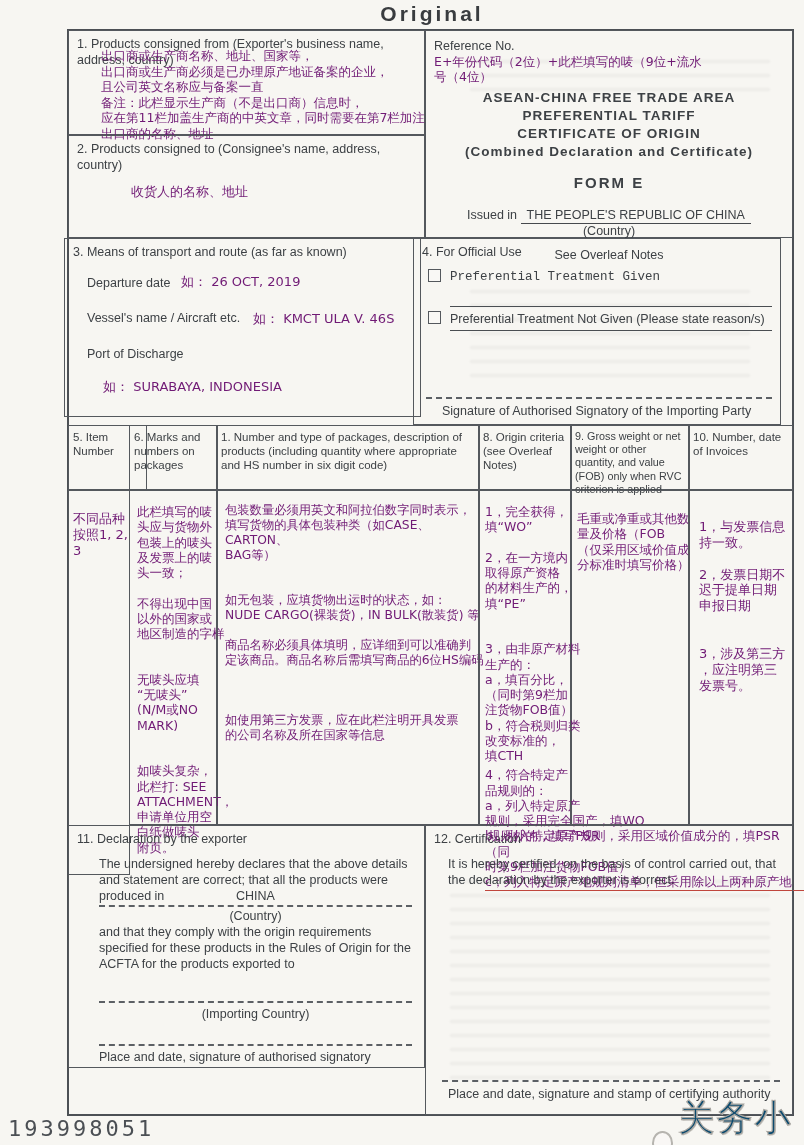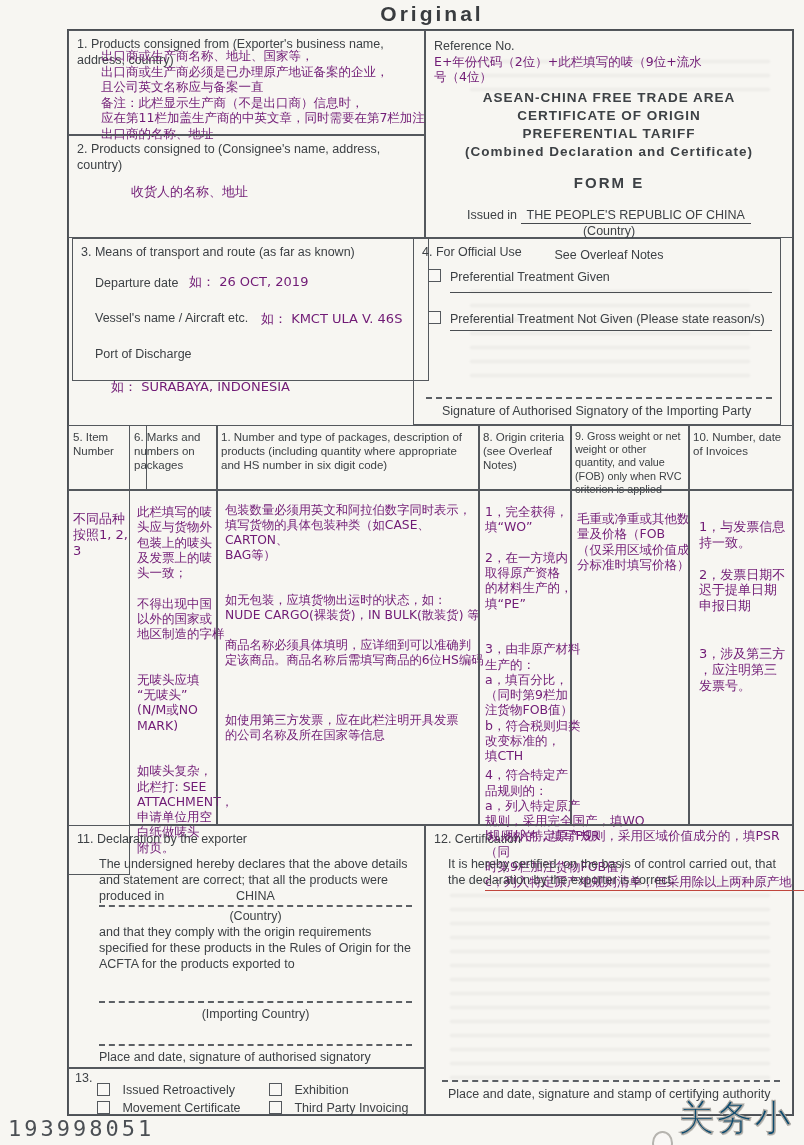--- a/index.html
+++ b/index.html
@@ -47,53 +47,53 @@
   </div>
 
   <div class="abs bx" style="left:425px;top:30px;width:368px;height:208px;">
     <div style="padding:5px 6px 0 8px;">
       <span class="en">Reference No.</span>
       <span class="red pre" style="display:inline-block;vertical-align:top;width:275px;font-size:12.5px;">E+年份代码（2位）+此栏填写的唛（9位+流水
 号（4位）</span>
     </div>
     <div class="ctr b" style="font-size:13.5px;letter-spacing:1px;margin-top:4px;line-height:1.35;">
       <div>ASEAN-CHINA  FREE  TRADE  AREA</div>
+      <div>PREFERENTIAL  TARIFF</div>
       <div>CERTIFICATE  OF  ORIGIN</div>
-      <div>PREFERENTIAL  TARIFF</div>
       <div>(Combined Declaration and Certificate)</div>
     </div>
     <div class="ctr b" style="font-size:15px;letter-spacing:2px;margin-top:13px;">FORM  E</div>
     <div class="ctr en" style="margin-top:16px;">
       <span>Issued in</span>
       <span class="uline" style="padding:0 6px 1px 6px;">THE PEOPLE'S REPUBLIC OF CHINA</span>
     </div>
     <div class="ctr en">(Country)</div>
     <div class="ctr en" style="margin-top:8px;">See Overleaf Notes</div>
   </div>
 
   <div class="abs bx" style="left:68px;top:135px;width:357px;height:103px;">
     <div class="en" style="padding:5px 8px 0 8px;">2. Products consigned to (Consignee's name, address, country)</div>
     <div class="abs red" style="left:62px;top:48px;">收货人的名称、地址</div>
   </div>
 
-  <div class="abs bx" style="left:72px;top:238px;width:357px;height:143px;">
+  <div class="abs bx" style="left:64px;top:238px;width:357px;height:179px;">
     <div class="en" style="padding:5px 8px 0 8px;">3. Means of transport and route (as far as known)</div>
     <div class="abs en" style="left:22px;top:36px;">Departure date</div>
     <div class="abs red" style="left:116px;top:35px;">如：  26 OCT, 2019</div>
     <div class="abs en" style="left:22px;top:71px;">Vessel's name / Aircraft etc.</div>
     <div class="abs red" style="left:188px;top:72px;">如： KMCT ULA V. 46S</div>
     <div class="abs en" style="left:22px;top:107px;">Port of Discharge</div>
     <div class="abs red" style="left:38px;top:140px;">如： SURABAYA, INDONESIA</div>
   </div>
 
   <div class="abs bx" style="left:413px;top:238px;width:368px;height:187px;">
     <div class="en" style="padding:5px 8px 0 8px;">4. For Official Use</div>
     <div class="abs" style="left:14px;top:30px;right:8px;display:flex;align-items:flex-start;gap:9px;">
       <span class="cb"></span>
-      <span class="en" style="flex:1;border-bottom:1.5px solid #4a4e52;padding-bottom:7px;">Preferential Treatment Given</span>
+      <span class="en" style="flex:1;border-bottom:1.5px solid #4a4e52;padding-bottom:21px;font-family:Liberation Mono, monospace;">Preferential Treatment Given</span>
     </div>
     <div class="abs" style="left:14px;top:72px;right:8px;display:flex;align-items:flex-start;gap:9px;">
       <span class="cb"></span>
       <span class="en" style="flex:1;border-bottom:1.5px solid #4a4e52;padding-bottom:3px;">Preferential Treatment Not Given (Please state reason/s)</span>
     </div>
     <div class="abs dash" style="left:12px;right:8px;top:158px;"></div>
     <div class="abs en" style="left:28px;top:164px;right:4px;">Signature of Authorised Signatory of the Importing Party</div>
   </div>
 
   <div class="abs bx hdr" style="left:68px;top:425px;width:79px;height:65px;">5. Item Number</div>
@@ -201,31 +201,20 @@
     <div class="abs en ctr" style="left:30px;top:62px;right:12px;">CHINA</div>
     <div class="abs dash" style="left:30px;right:12px;top:79px;"></div>
     <div class="abs en ctr" style="left:30px;top:82px;right:12px;">(Country)</div>
     <div class="abs en" style="left:30px;top:98px;right:8px;">and that they comply with the origin requirements specified for these products in the Rules of Origin for the ACFTA for the products exported to</div>
     <div class="abs dash" style="left:30px;right:12px;top:175px;"></div>
     <div class="abs en ctr" style="left:30px;top:180px;right:12px;">(Importing Country)</div>
     <div class="abs dash" style="left:30px;right:12px;top:218px;"></div>
     <div class="abs en" style="left:30px;top:223px;right:8px;">Place and date, signature of authorised signatory</div>
   </div>
 
-  <div class="abs bx" style="left:68px;top:1068px;width:357px;height:47px;">
-    <div class="abs en" style="left:6px;top:1px;">13.</div>
-    <div class="abs" style="left:28px;top:11px;"><span class="cb"></span>
-      <span class="en" style="margin-left:8px;">Issued Retroactively</span></div>
-    <div class="abs" style="left:200px;top:11px;"><span class="cb"></span>
-      <span class="en" style="margin-left:8px;">Exhibition</span></div>
-    <div class="abs" style="left:28px;top:29px;"><span class="cb"></span>
-      <span class="en" style="margin-left:8px;">Movement Certificate</span></div>
-    <div class="abs" style="left:200px;top:29px;"><span class="cb"></span>
-      <span class="en" style="margin-left:8px;">Third Party Invoicing</span></div>
-  </div>
 
   <div class="abs bx" style="left:425px;top:825px;width:368px;height:290px;">
     <div class="en" style="padding:5px 8px 0 8px;">12. Certification</div>
     <div class="abs red" style="left:62px;top:2px;font-size:12.5px;">规则外的，填写PSR</div>
     <div class="abs en" style="left:22px;top:30px;right:8px;">It is hereby certified, on the basis of control carried out, that the declaration by the exporter is correct.</div>
     <div class="abs dash" style="left:16px;right:12px;top:254px;"></div>
     <div class="abs en" style="left:22px;top:260px;right:6px;">Place and date, signature and stamp of certifying authority</div>
   </div>
 
   <div class="abs serial" style="left:8px;top:1116px;">193998051</div>

